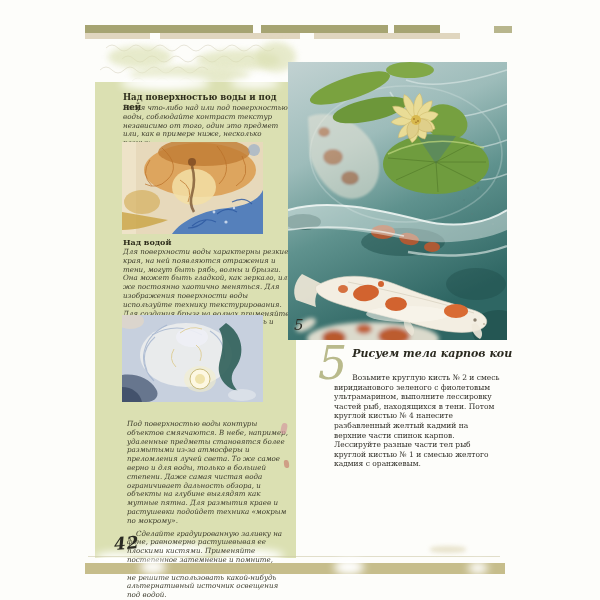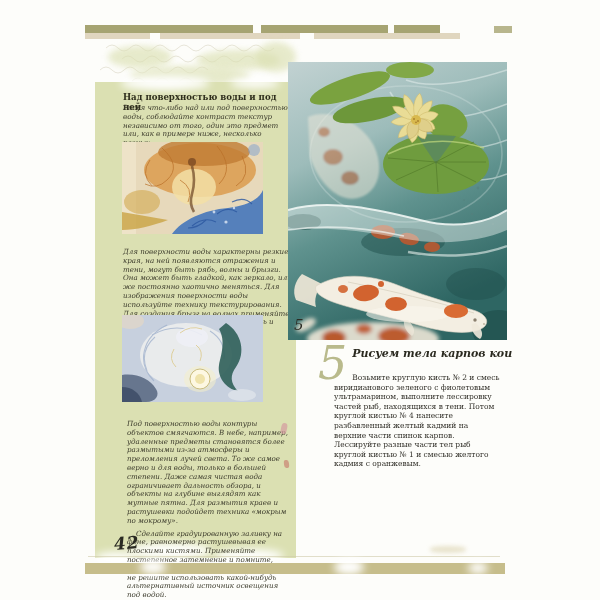--- a/index.html
+++ b/index.html
@@ -108,20 +108,21 @@
         <circle cx="92" cy="70" r="1.4"></circle>
           <circle cx="112" cy="66" r="1.2"></circle>
           <circle cx="104" cy="80" r="1.6"></circle>
       </g>
       <path d="M0,70 L46,78 C30,84 14,88 0,88 Z" fill="#c9a344" opacity="0.8"></path>
       <ellipse cx="20" cy="60" rx="18" ry="12" fill="#d2a94e" opacity="0.6"></ellipse>
       <circle cx="132" cy="8" r="6" fill="#7c9fd0" opacity="0.5"></circle>
     </svg>
   </figure>
 
+  <div class="abs h-sub" style="left:123px;top:238px;width:160px">Над водой</div>
 
   <div class="abs body-it" style="left:123px;top:248px;width:170px">Для поверхности воды характерны резкие края, на ней появляются отражения и тени, могут быть рябь, волны и брызги. Она может быть гладкой, как зеркало, или же постоянно хаотично меняться. Для изображения поверхности воды используйте технику текстурирования. Для создания брызг на волнах применяйте маскирующую жидкость, рисуя рябь и волны, не забывайте о контрасте.</div>
 
   <figure class="abs" style="left:122px;top:315px">
     <svg width="141" height="87" viewBox="0 0 141 87">
       <rect width="141" height="87" fill="#c7d0de"></rect>
       <ellipse cx="64" cy="40" rx="46" ry="32" fill="#eceded" opacity="0.9"></ellipse>
       <g stroke="#9fb0cc" stroke-width="1.1" fill="none" opacity="0.75">
         <path d="M30,20 q25,-14 50,0"></path>
         <path d="M25,56 q-8,-20 8,-34"></path>

